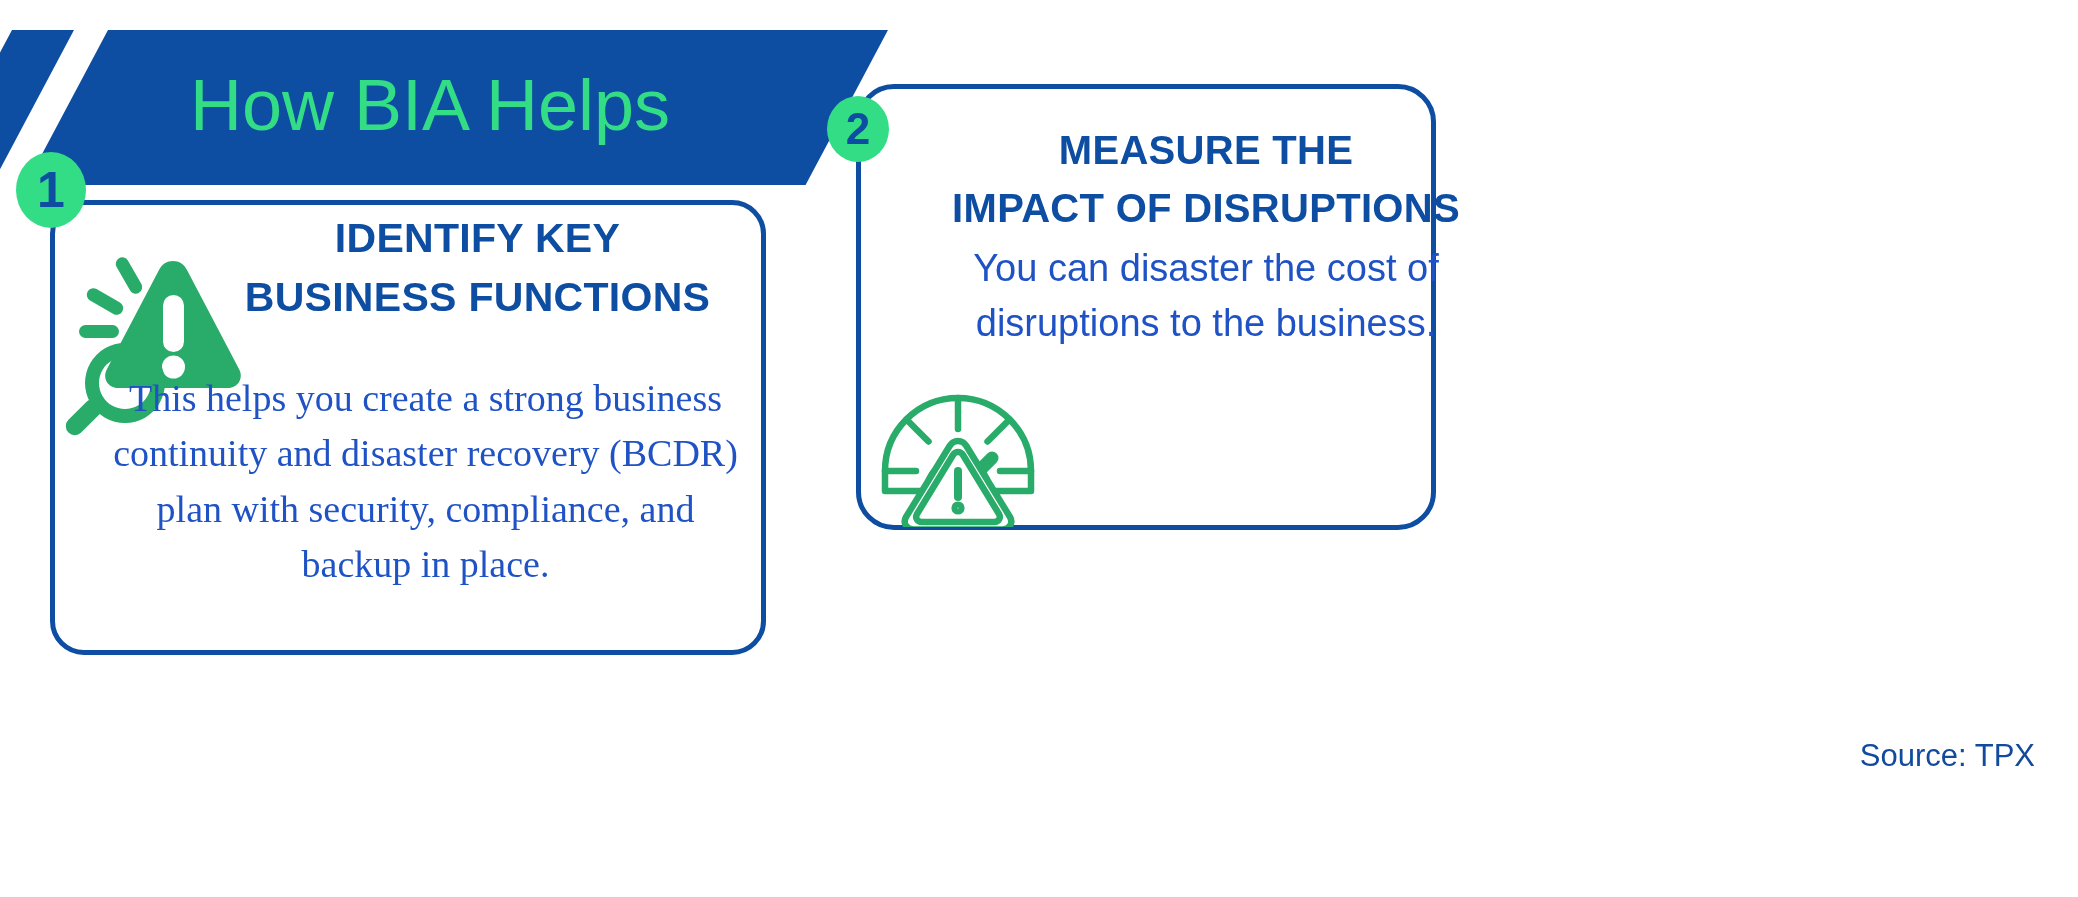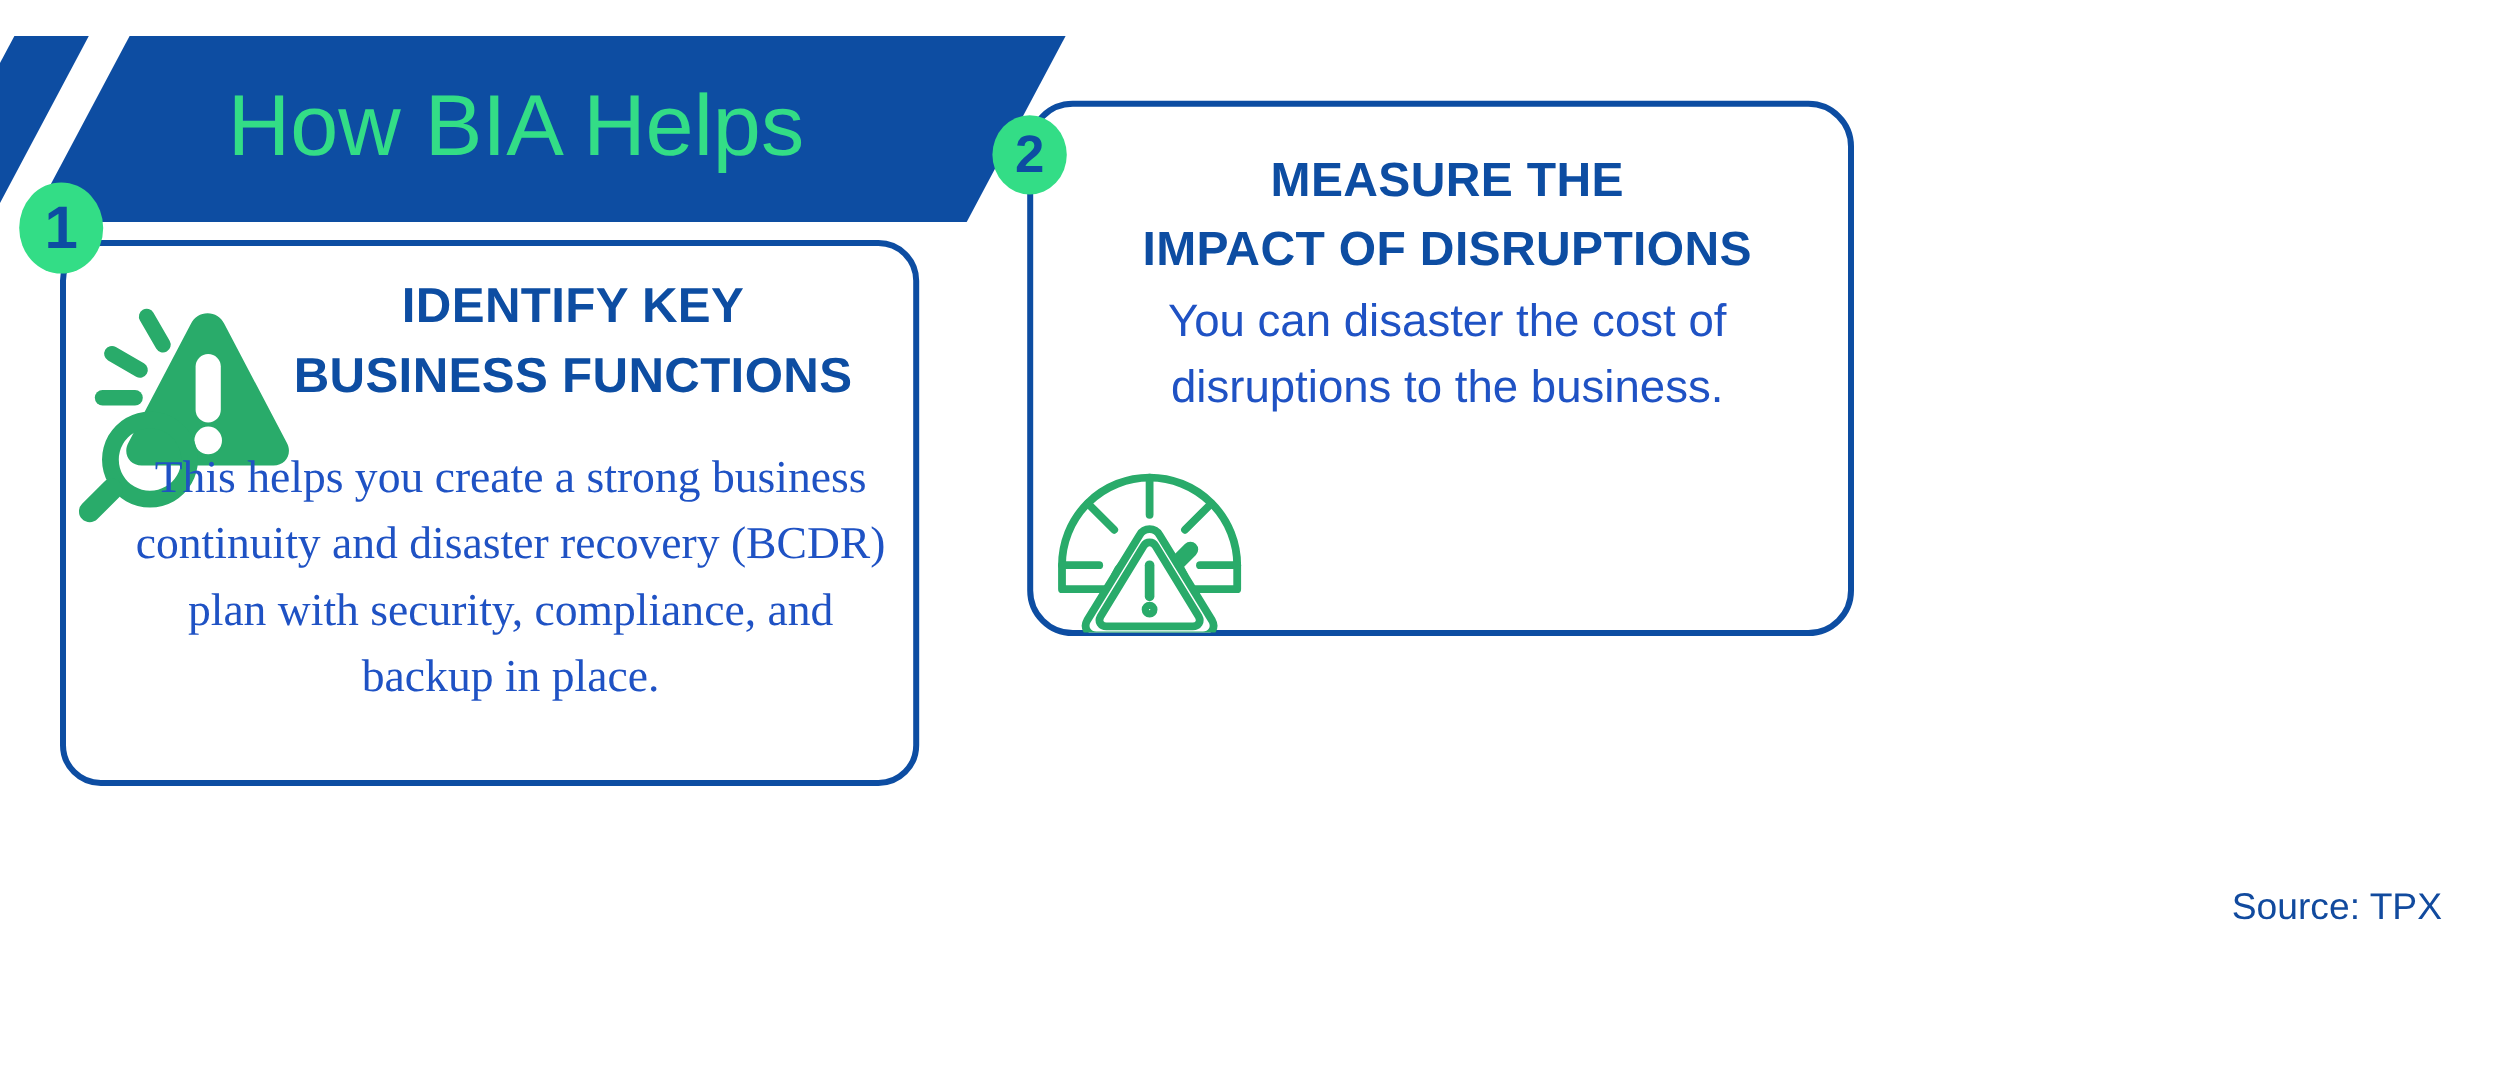--- a/index.html
+++ b/index.html
@@ -76,21 +76,21 @@
   #card-1 {
     left: 50px;
     top: 200px;
     width: 716px;
     height: 455px;
     border-radius: 34px;
   }
   #card-2 {
     left: 856px;
     top: 84px;
-    width: 689px;
+    width: 580px;
     height: 446px;
     border-radius: 38px;
   }
 
   
   .badge {
     position: absolute;
     display: flex;
     align-items: center;
     justify-content: center;
@@ -111,21 +111,21 @@
   #badge-2 {
     left: 827px;
     top: 96px;
     width: 62px;
     height: 66px;
     font-size: 44px;
   }
   .c1-heading {
     position: absolute;
     left: 150px;
-    top: 20px;
+    top: 4px;
     width: 545px;
     text-align: center;
     color: #0d4da2;
     font-weight: 700;
     font-size: 41px;
     line-height: 1.43;
     font-family: "Liberation Sans Narrow", "Liberation Sans", sans-serif;
     letter-spacing: 0.3px;
   }
   .c1-text {

